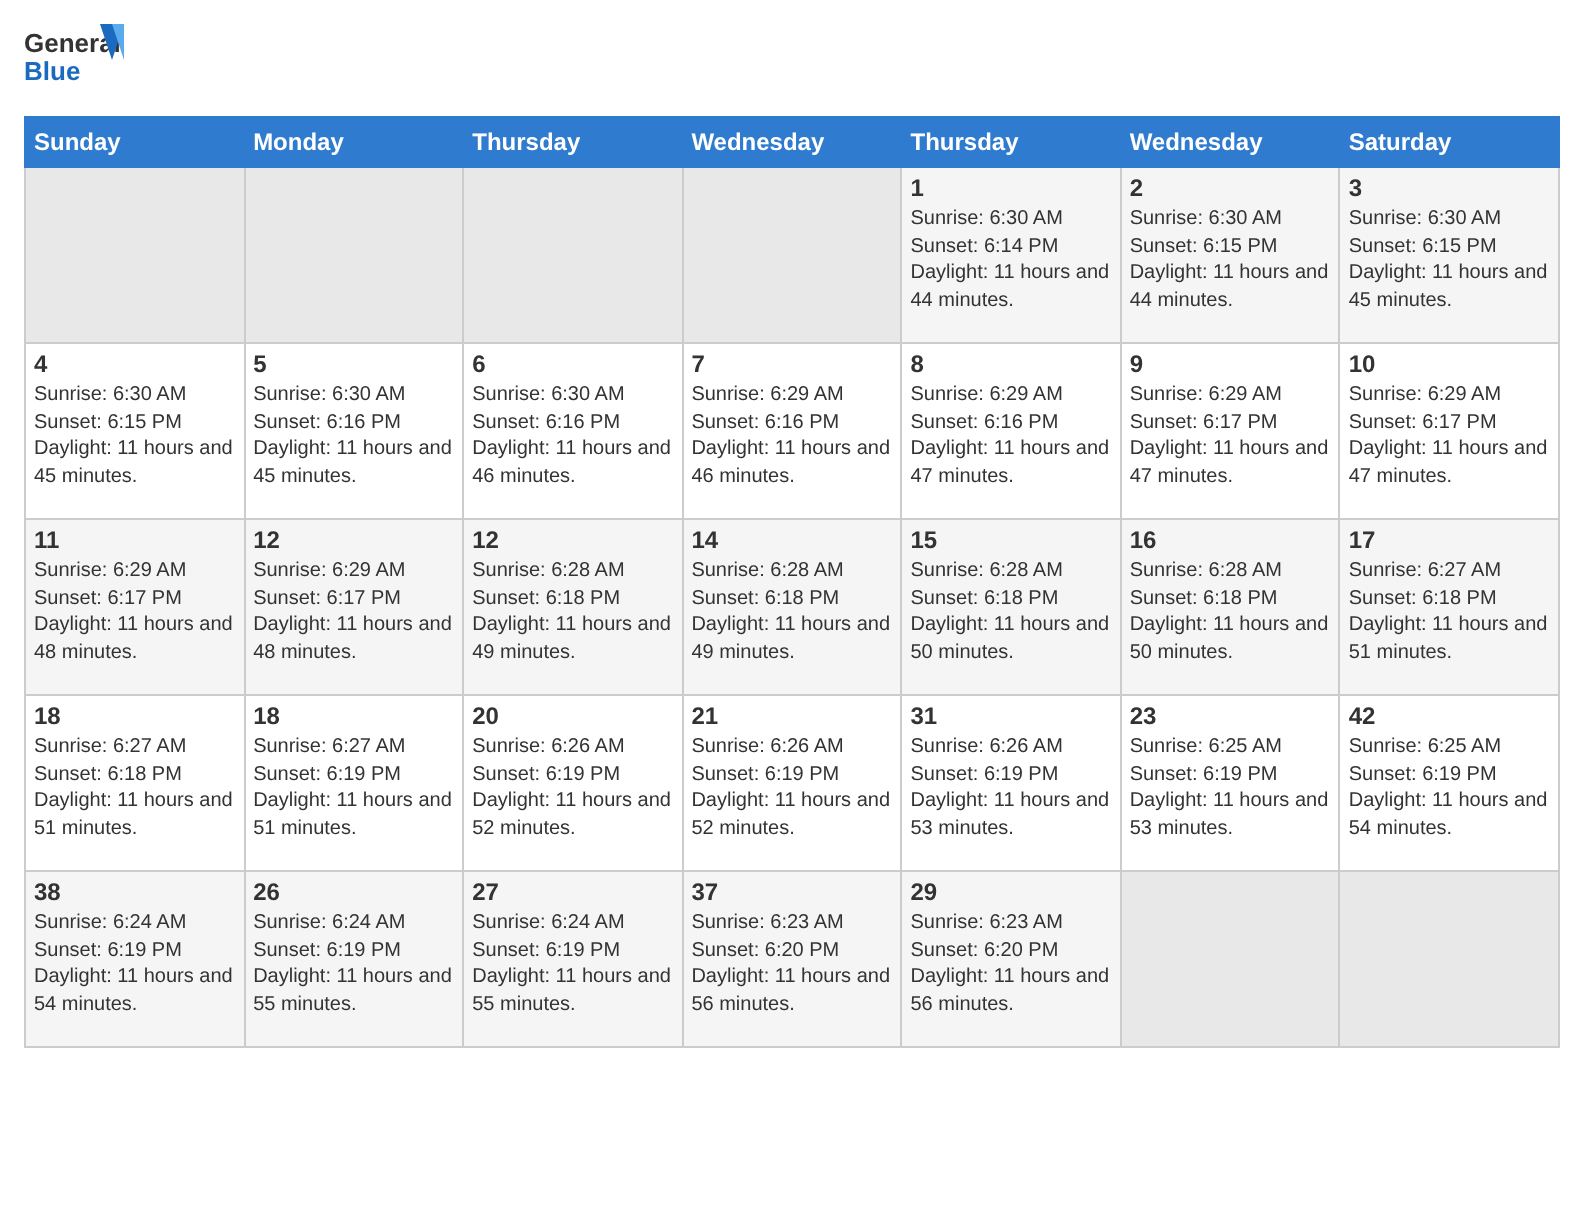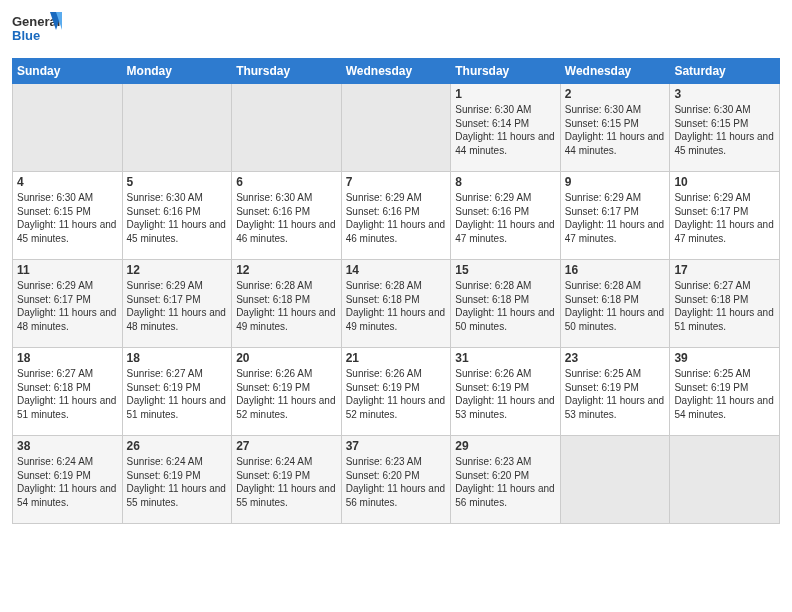--- a/index.html
+++ b/index.html
@@ -280,21 +280,21 @@
 and 53 minutes.</div>
           </td>
           <td>
             <span class="day-number">23</span>
             <div class="day-info">Sunrise: 6:25 AM
 Sunset: 6:19 PM
 Daylight: 11 hours
 and 53 minutes.</div>
           </td>
           <td>
-            <span class="day-number">39</span>
+            <span class="day-number">42</span>
             <div class="day-info">Sunrise: 6:25 AM
 Sunset: 6:19 PM
 Daylight: 11 hours
 and 54 minutes.</div>
           </td>
         </tr>
         <tr>
           <td>
             <span class="day-number">38</span>
             <div class="day-info">Sunrise: 6:24 AM

